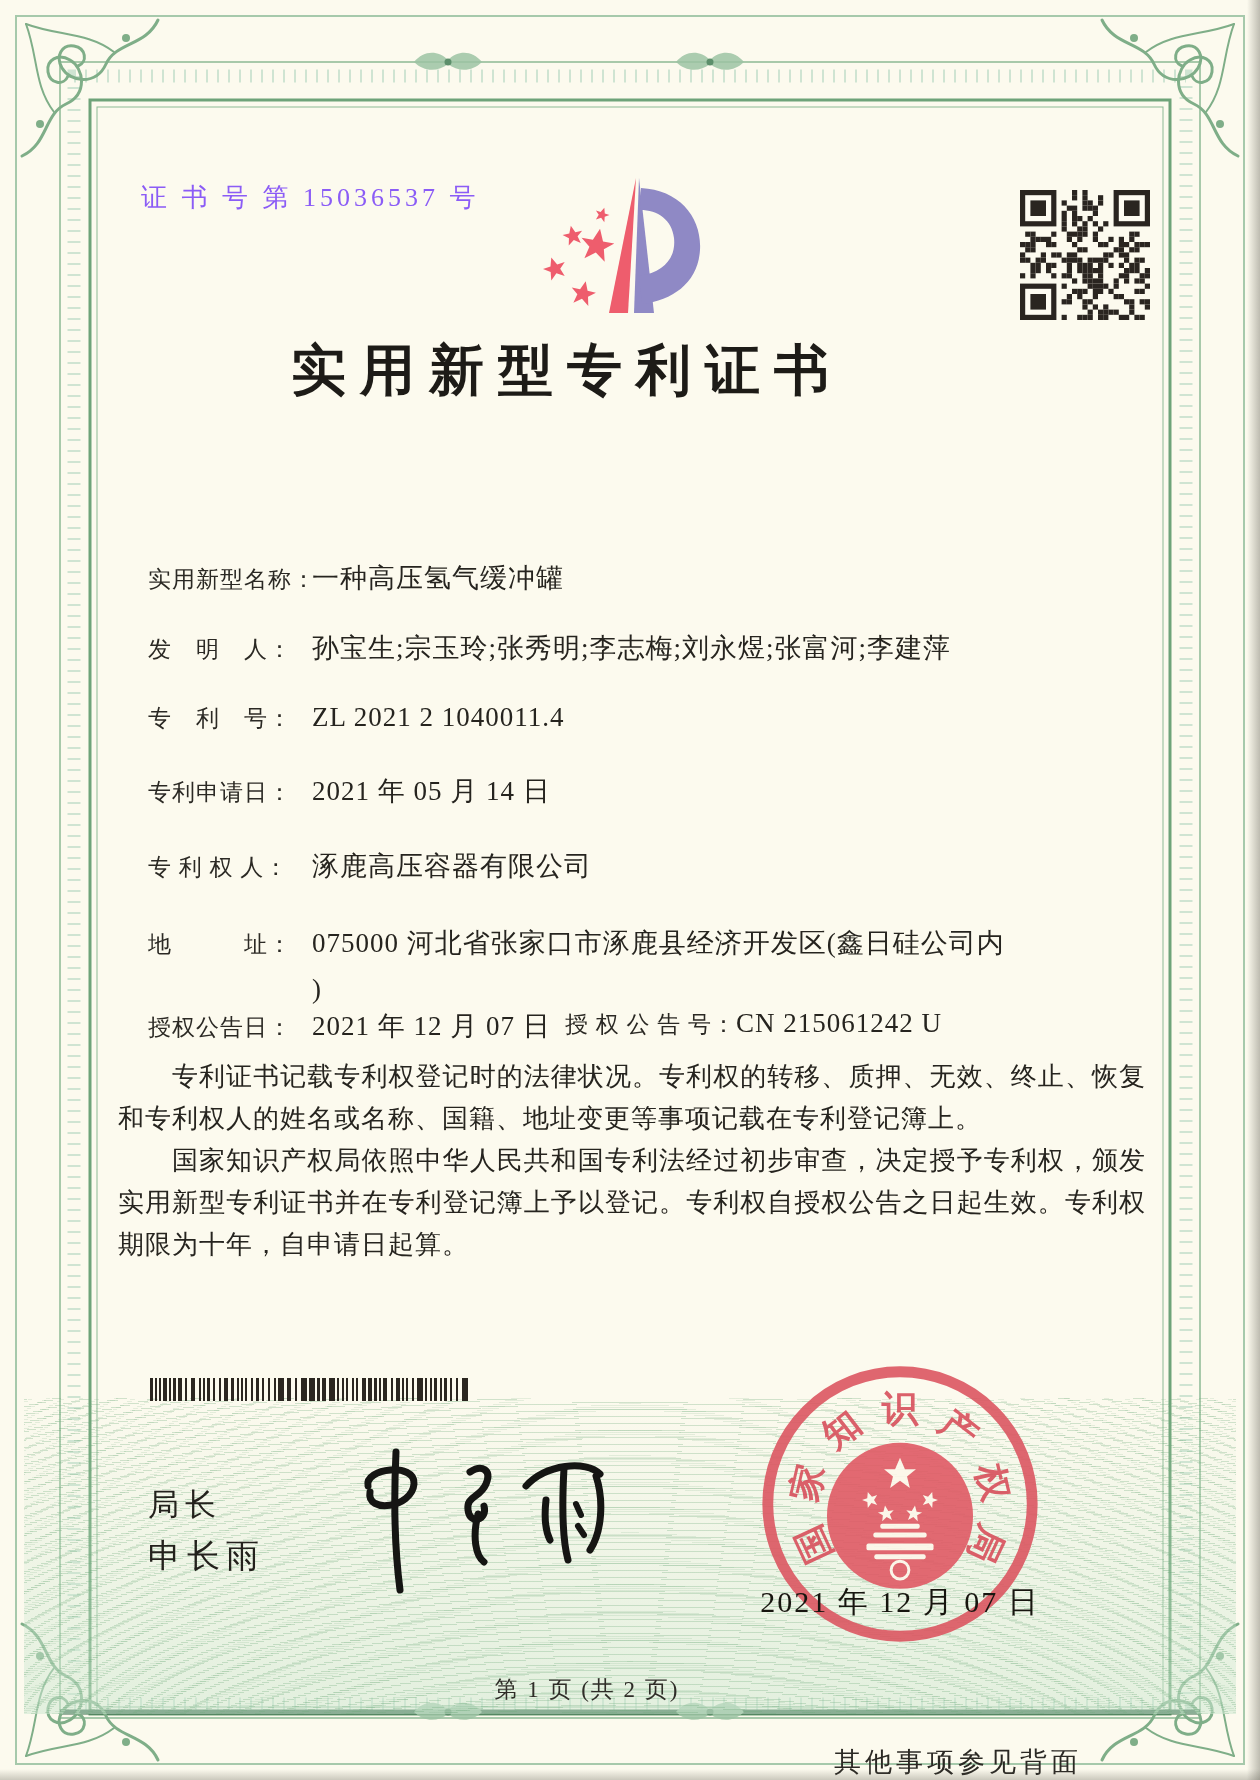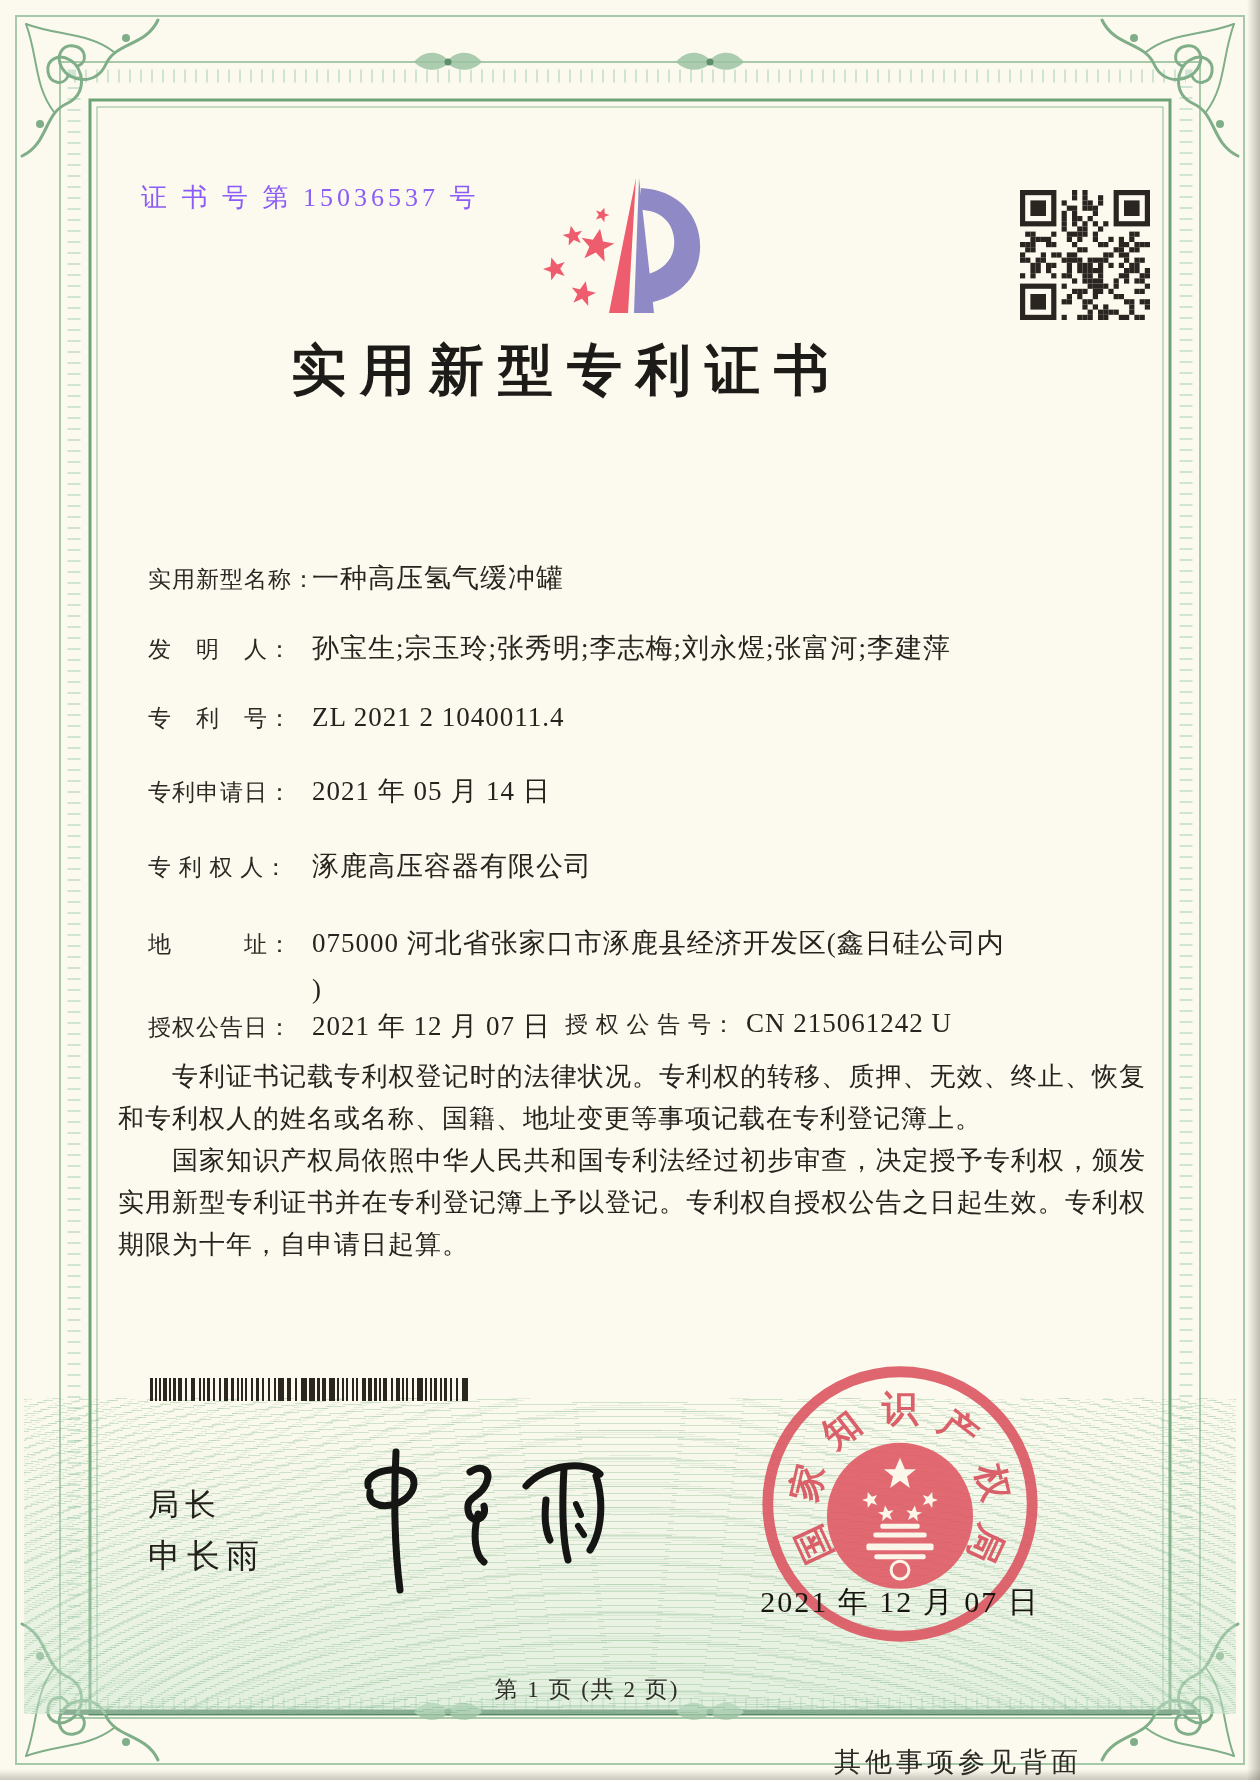--- a/index.html
+++ b/index.html
@@ -20,21 +20,21 @@
   .qr{position:absolute;left:1020px;top:190px;width:130px;height:130px;}
   .title{position:absolute;top:334px;left:92px;width:950px;text-align:center;
          font-size:55px;font-weight:bold;letter-spacing:14px;color:#1d1b17;white-space:nowrap;}
   .row{position:absolute;left:148px;font-size:27px;white-space:nowrap;}
   .row .lab{display:inline-block;width:164px;font-size:23px;letter-spacing:1px;white-space:pre;color:#2b2924;}
   .row .val{letter-spacing:1px;}
   .row.addr{white-space:normal;width:1000px;line-height:46px;}
   .row.addr .val{display:inline-block;vertical-align:top;white-space:normal;width:820px;}
   .row.addr .val .l2{display:block;}
   .pair2{position:absolute;left:417px;top:0;white-space:nowrap;}
-  .pair2 .lab{width:auto;margin-right:10px;}
+  .pair2 .lab{width:auto;}
   .body-text{position:absolute;top:1056px;left:118px;width:1028px;font-size:26px;
              line-height:42px;text-align:justify;color:#26241f;}
   .body-text p{margin:0;text-indent:54px;letter-spacing:1px;}
   .barcode{position:absolute;left:150px;top:1378px;width:322px;height:23px;}
   .signer-title{position:absolute;left:148px;top:1484px;font-size:31px;letter-spacing:6px;color:#23211c;}
   .signer-name{position:absolute;left:148px;top:1534px;font-size:33px;letter-spacing:6px;color:#23211c;}
   .signature{position:absolute;left:350px;top:1434px;width:262px;height:172px;}
   .seal{position:absolute;left:752px;top:1356px;width:296px;height:296px;opacity:.9;}
   .seal-date{position:absolute;left:750px;top:1582px;width:300px;text-align:center;
              font-size:30px;color:#17150f;letter-spacing:2px;white-space:nowrap;}

